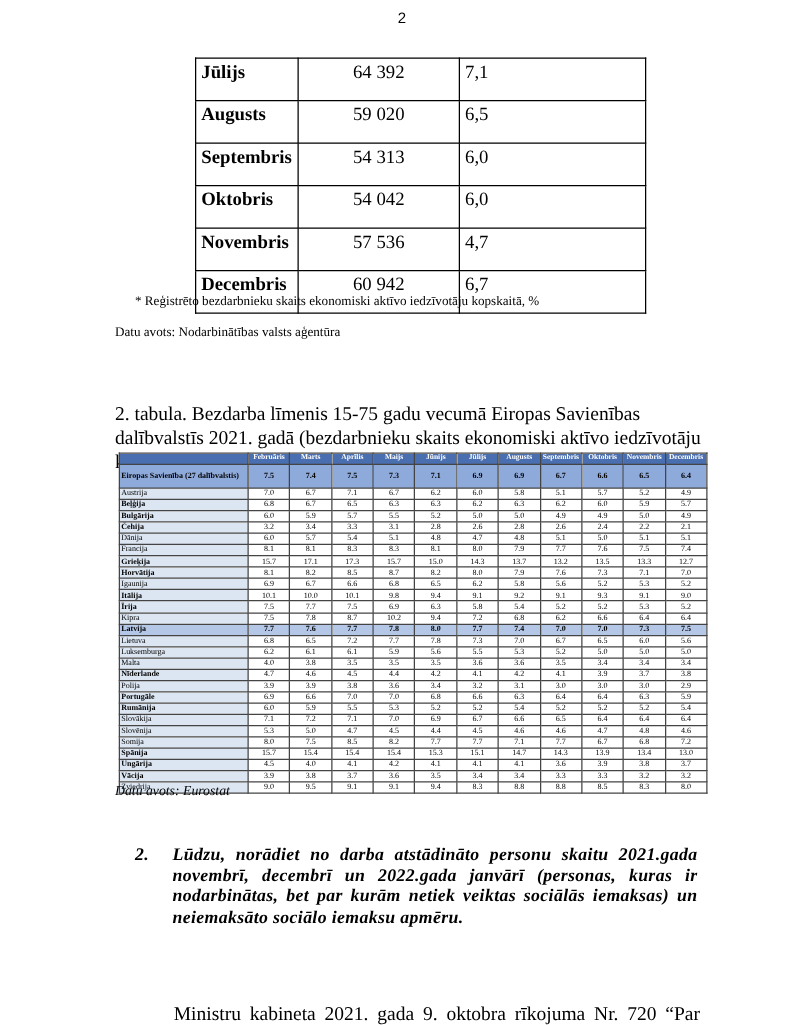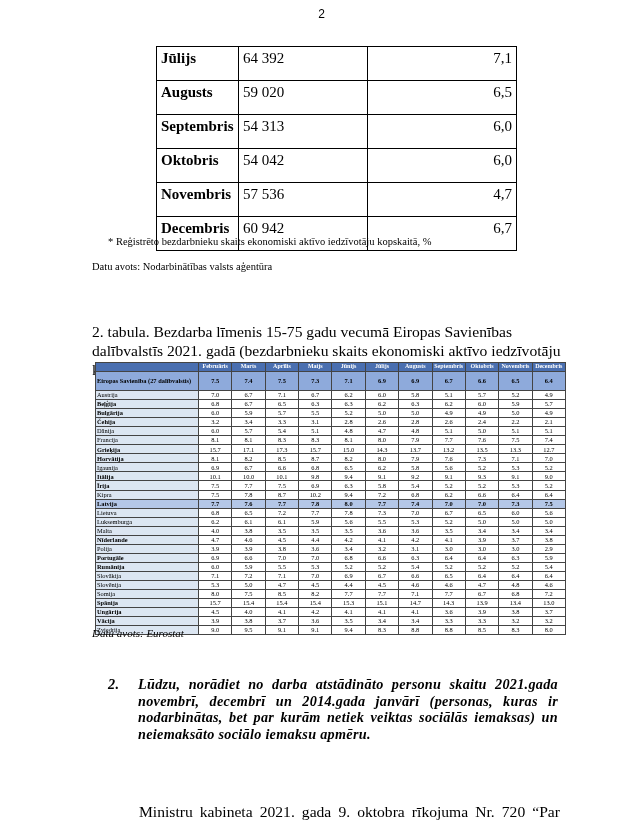--- a/index.html
+++ b/index.html
@@ -1,22 +1,22 @@
 <!DOCTYPE html>
 <html><head>
 <meta charset="utf-8">
 <style>
   html, body { margin: 0; padding: 0; background: #ffffff; }
   body { width: 643px; height: 820px; position: relative; overflow: hidden; font-family: "Liberation Serif", serif; color: #000; }
   .page-num { position: absolute; top: 7px; left: 0; width: 643px; text-align: center; font-family: "Liberation Sans", sans-serif; font-size: 12px; }
   table.t1 { position: absolute; left: 156px; top: 46px; width: 361px; border-collapse: collapse; font-size: 15px; }
   table.t1 td { border: 1px solid #000; height: 30px; padding: 0 4px; vertical-align: top; padding-top: 3px; }
   table.t1 td.m { font-weight: bold; width: 73px; }
-  table.t1 td.v { width: 120px; }
-  table.t1 td.p { text-align: right; }
+  table.t1 td.v { text-align: center; width: 120px; }
+  table.t1 td.p { text-align: left; }
   .note { position: absolute; left: 108px; top: 236px; font-size: 10.5px; }
   .src1 { position: absolute; left: 92px; top: 261px; font-size: 10.5px; }
   .caption { position: absolute; left: 92px; top: 286px; width: 470px; font-size: 15.6px; line-height: 19px; margin-top: 36px; }
   table.t2 { position: absolute; left: 95px; top: 362px; width: 471px; border-collapse: collapse; font-size: 6.4px; table-layout: fixed; }
   table.t2 th, table.t2 td { border: 1px solid #444; padding: 0 1px; height: 8.05px; line-height: 7.6px; text-align: center; overflow: hidden; white-space: nowrap; }
   table.t2 th { background: #4a6fb0; color: #fff; font-weight: bold; height: 8px; font-size: 6px; }
   table.t2 th.corner { background: #4a6fb0; }
   table.t2 td.c { text-align: left; background: #dce6f2; width: 100px; }
   table.t2 td.c.b { font-weight: bold; }
   table.t2 tr.eu td { background: #8eaadb; font-weight: bold; height: 18px; font-size: 6.4px; }
@@ -485,16 +485,16 @@
         <td>8.3</td>
         <td>8.0</td>
       </tr>
     </tbody>
 </table>
 
 <div class="src2">Datu avots: Eurostat</div>
 
 <div class="q">
   <span class="num">2.</span>
-  <span class="txt">Lūdzu, norādiet no darba atstādināto personu skaitu 2021.gada novembrī, decembrī un 2014.gada janvārī (personas, kuras ir nodarbinātas, bet par kurām netiek veiktas sociālās iemaksas) un neiemaksāto sociālo iemaksu apmēru.</span>
+  <span class="txt">Lūdzu, norādiet no darba atstādināto personu skaitu 2021.gada novembrī, decembrī un 2022.gada janvārī (personas, kuras ir nodarbinātas, bet par kurām netiek veiktas sociālās iemaksas) un neiemaksāto sociālo iemaksu apmēru.</span>
 </div>
 
 <div class="para"><span class="indent"></span><span>Ministru kabineta 2021. gada 9. oktobra rīkojuma Nr. 720 “Par ārkārtējās situācijas izsludināšanu” 5.2 un 5.3. apakšpunkts nosaka, ka ārkārtējās situācijas laikā:</span></div>
 
 </body></html>

